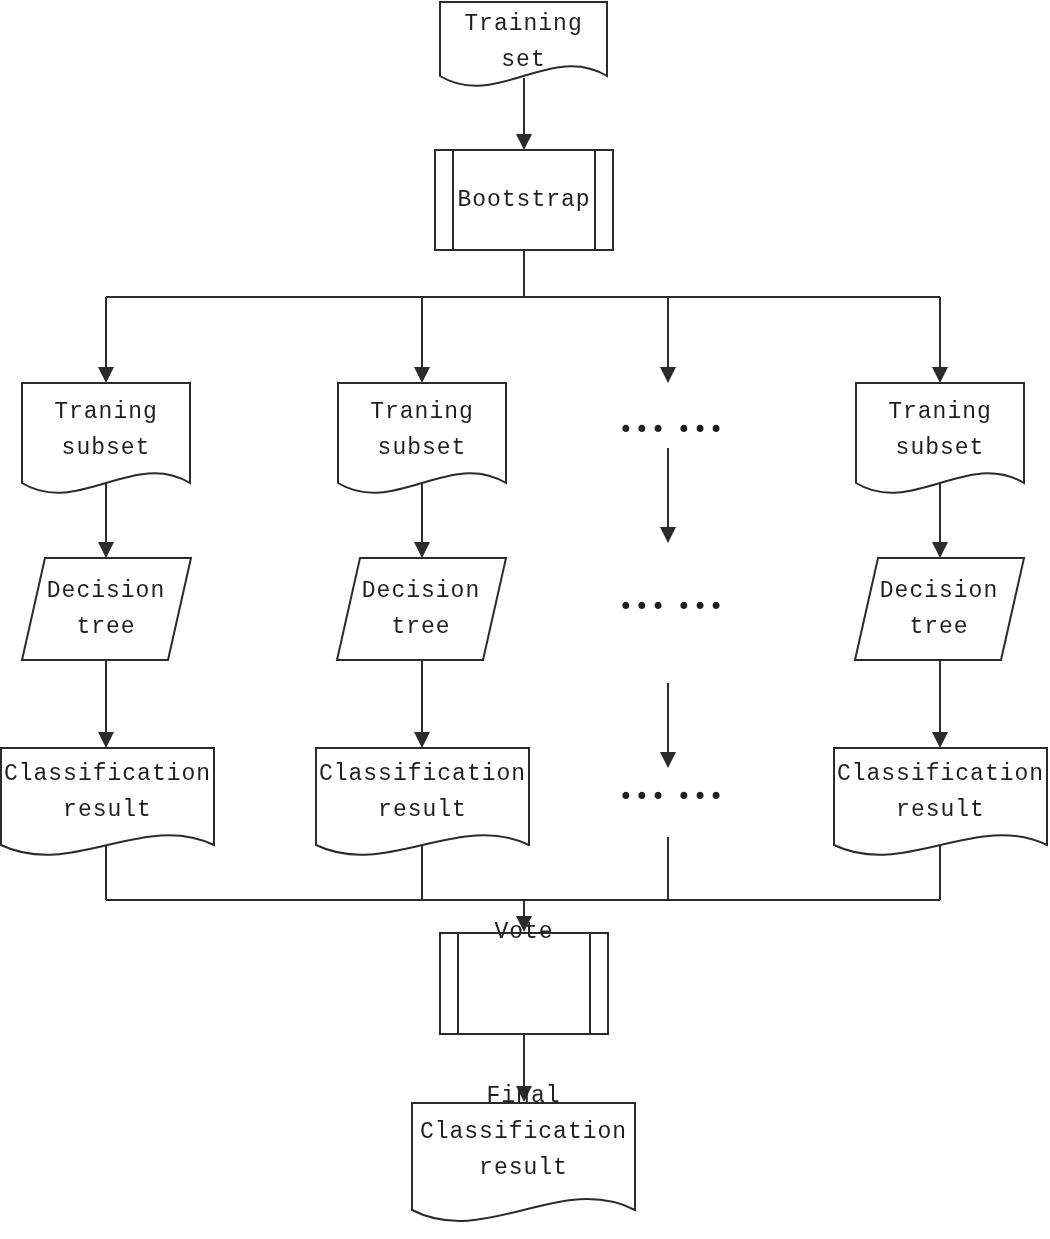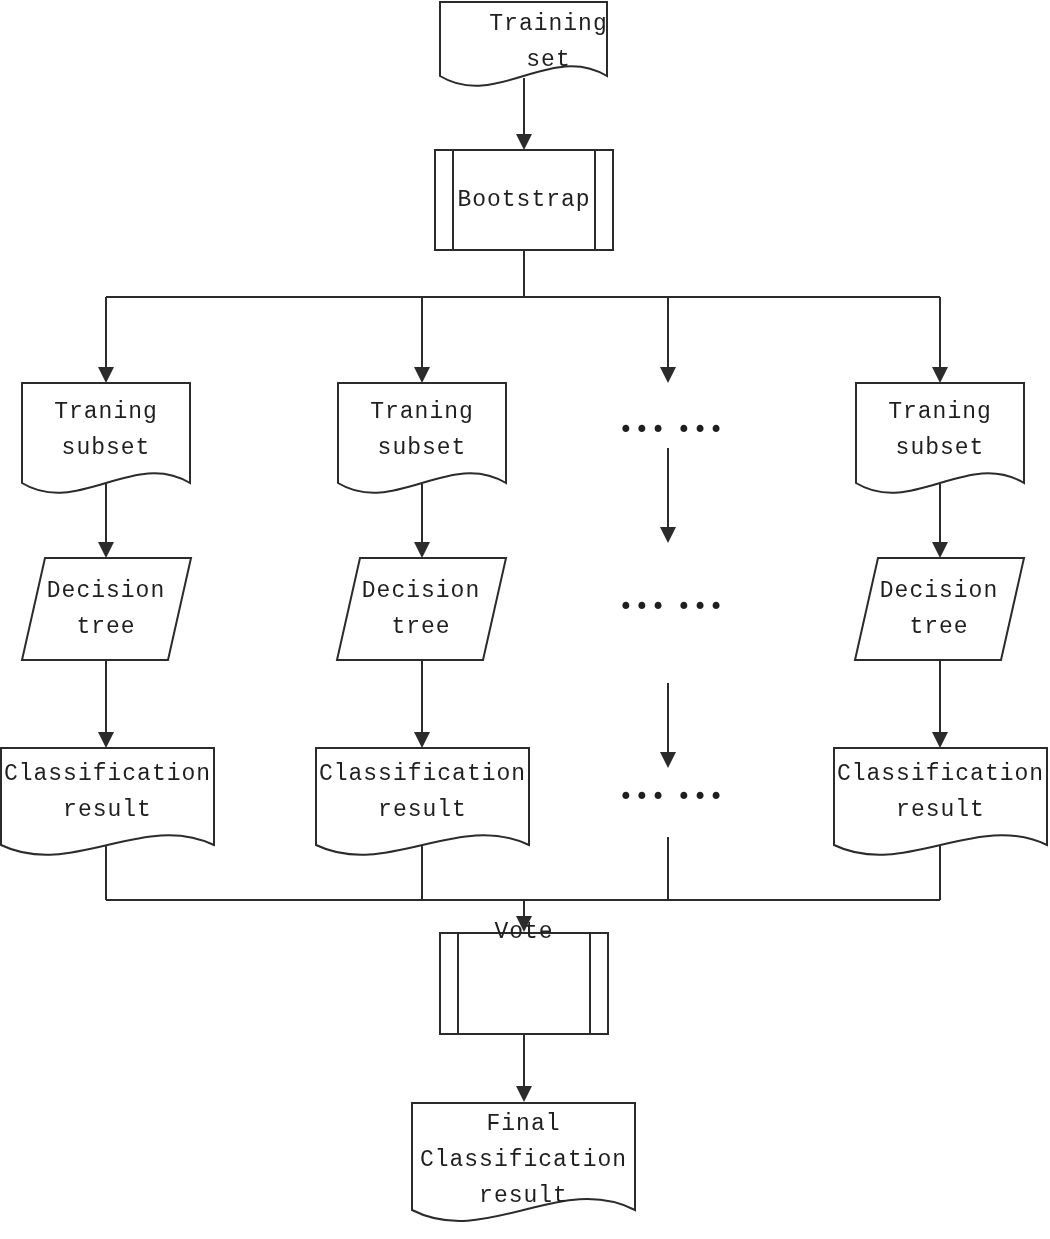--- a/index.html
+++ b/index.html
@@ -126,37 +126,37 @@
       <polygon class="hd" points="98,732 114,732 106,748"></polygon>
       <polygon class="hd" points="414,732 430,732 422,748"></polygon>
       <polygon class="hd" points="932,732 948,732 940,748"></polygon>
       <polygon class="hd" points="660,527 676,527 668,543"></polygon>
       <polygon class="hd" points="660,752 676,752 668,768"></polygon>
       <polygon class="hd" points="516,916 532,916 524,932"></polygon>
       <polygon class="hd" points="516,1086 532,1086 524,1102"></polygon>
     </g>
   </svg>
 
-  <div class="lbl" style="left:440px;top:6px;width:167px;padding-left:25px;">Training set</div>
+  <div class="lbl" style="left:440px;top:6px;width:167px;">Training set</div>
 
   <div class="lbl vcenter" style="left:435px;top:150px;width:178px;height:100px;border-radius:15px;">Bootstrap</div>
 
   <div class="lbl" style="left:22px;top:394px;width:168px;">Traning subset</div>
   <div class="lbl" style="left:338px;top:394px;width:168px;">Traning subset</div>
   <div class="lbl" style="left:856px;top:394px;width:168px;">Traning subset</div>
 
   <div class="lbl" style="left:31px;top:573px;width:150px;">Decision tree</div>
   <div class="lbl" style="left:346px;top:573px;width:150px;">Decision tree</div>
   <div class="lbl" style="left:864px;top:573px;width:150px;">Decision tree</div>
 
   <div class="lbl" style="left:1px;top:756px;width:213px;">Classification result</div>
   <div class="lbl" style="left:316px;top:756px;width:213px;">Classification result</div>
   <div class="lbl" style="left:834px;top:756px;width:213px;">Classification result</div>
 
   <div class="lbl vcenter" style="left:440px;top:881px;width:168px;height:101px;">Vote</div>
 
-  <div class="lbl" style="left:412px;top:1106px;width:223px;">Final Classification result</div>
+  <div class="lbl" style="left:412px;top:1078px;width:223px;">Final Classification result</div>
 
   <div class="dots" style="left:672px;top:430px;">••• •••</div>
   <div class="dots" style="left:672px;top:607px;">••• •••</div>
   <div class="dots" style="left:672px;top:797px;">••• •••</div>
 
 </div>
 
 </body></html>

